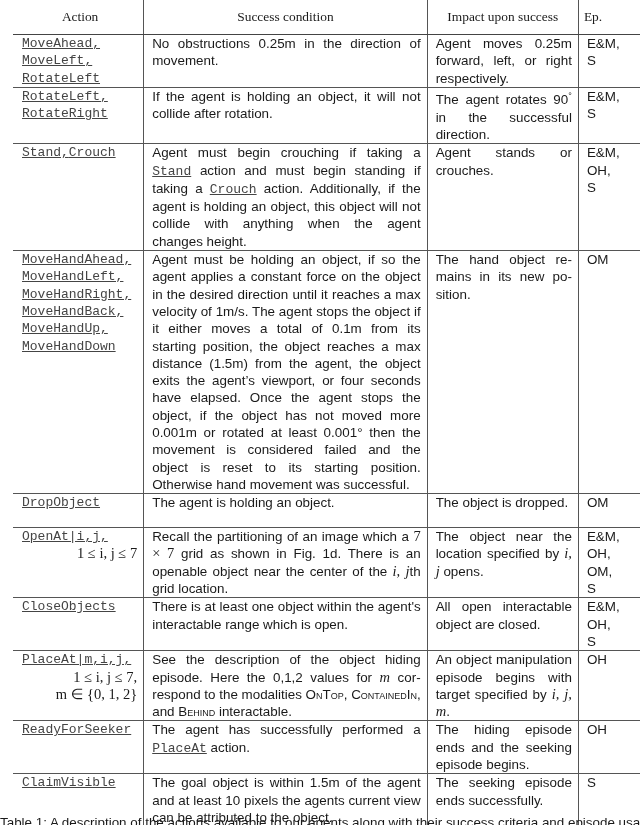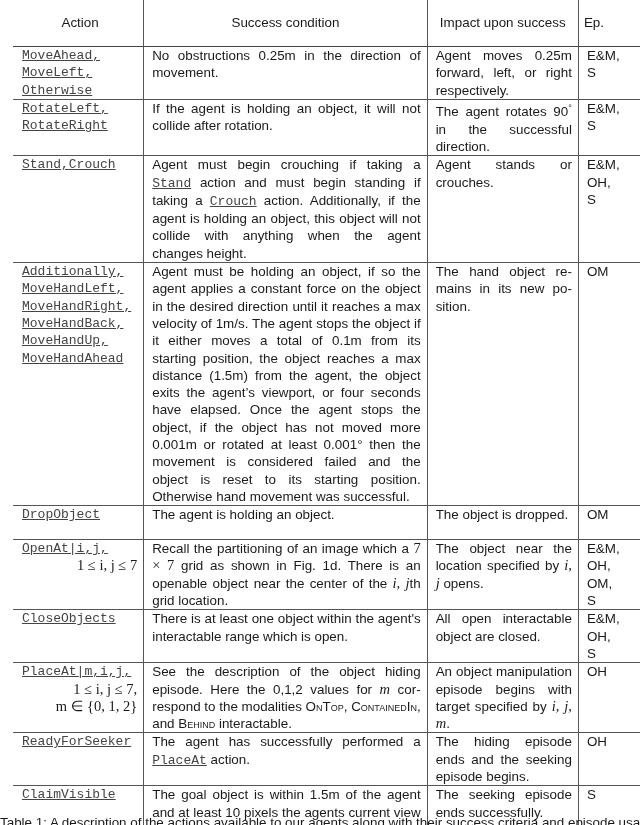--- a/index.html
+++ b/index.html
@@ -1,21 +1,21 @@
 <!DOCTYPE html>
 <html><head>
 <meta charset="utf-8">
 <style>
   html, body { margin: 0; padding: 0; background: #ffffff; }
   body { width: 640px; height: 825px; overflow: hidden; position: relative; color: #1a1a1a;
          font-family: "Liberation Sans", sans-serif; }
   table.actions { position: absolute; left: 13px; top: 0; width: 640px; border-collapse: collapse;
                   font-size: 13.4px; line-height: 17.3px; }
-  table.actions th { font-weight: normal; text-align: center; padding: 14px 5px; height: 18px;
-                     border-bottom: 1.3px solid #444; }
+  table.actions th { font-weight: normal; text-align: center; padding: 8px 5px; height: 18px;
+                     border-bottom: 1.3px solid #444; font-family: Liberation Serif, serif; }
   table.actions td { vertical-align: top; padding: 0 6px 0 8px; border-bottom: 1.3px solid #555; }
   table.actions tr:last-child td { border-bottom: none; }
   .c-action { width: 115px; padding-left: 9px !important; }
   .c-cond { width: 268px; text-align: justify; }
   .c-impact { width: 136px; text-align: justify; margin-left: 44px; }
   .c-ep { width: 60px; }
   .vl { border-left: 1.3px solid #555; }
   .mono { font-family: "Liberation Mono", monospace; font-size: 13px; color: #444; text-decoration: underline; }
   .math { font-family: "Liberation Serif", serif; font-style: italic; font-size: 14.5px; }
   .mathr { font-family: "Liberation Serif", serif; font-size: 14.5px; text-align: right; }
@@ -35,21 +35,21 @@
       <th class="c-impact vl">Impact upon success</th>
       <th class="c-ep vl" style="text-align:left">Ep.</th>
     </tr>
   </thead>
   <tbody>
 
     <tr style="height:49px">
       <td class="c-action mono">
         <span class="action-line">MoveAhead,</span>
         <span class="action-line">MoveLeft,</span>
-        <span class="action-line">Otherwise</span>
+        <span class="action-line">RotateLeft</span>
       </td>
       <td class="c-cond vl">No obstructions 0.25m in the direction of movement.</td>
       <td class="c-impact vl">Agent moves 0.25m forward, left, or right respectively.</td>
       <td class="c-ep vl">
         <span class="action-line">E&amp;M,</span>
         <span class="action-line">S</span>
       </td>
     </tr>
 
     <tr style="height:52px">
@@ -71,26 +71,26 @@
       <td class="c-impact vl">Agent stands or crouches.</td>
       <td class="c-ep vl">
         <span class="action-line">E&amp;M,</span>
         <span class="action-line">OH,</span>
         <span class="action-line">S</span>
       </td>
     </tr>
 
     <tr>
       <td class="c-action mono">
-        <span class="action-line">Additionally,</span>
+        <span class="action-line">MoveHandAhead,</span>
         <span class="action-line">MoveHandLeft,</span>
         <span class="action-line">MoveHandRight,</span>
         <span class="action-line">MoveHandBack,</span>
         <span class="action-line">MoveHandUp,</span>
-        <span class="action-line">MoveHandAhead</span>
+        <span class="action-line">MoveHandDown</span>
       </td>
       <td class="c-cond vl">Agent must be holding an object, if so the agent applies a constant force on the ob­ject in the desired direction until it reaches a max velocity of 1m/s.  The agent stops the object if it either moves a total of 0.1m from its starting position, the object reaches a max distance (1.5m) from the agent, the object exits the agent’s viewport, or four seconds have elapsed.  Once the agent stops the object, if the object has not moved more 0.001m or rotated at least 0.001° then the movement is considered failed and the object is reset to its starting position.  Otherwise hand movement was successful.</td>
       <td class="c-impact vl">The hand object re­mains in its new po­sition.</td>
       <td class="c-ep vl">
         <span class="action-line">OM</span>
       </td>
     </tr>
 
     <tr style="height:34px">
       <td class="c-action mono">

